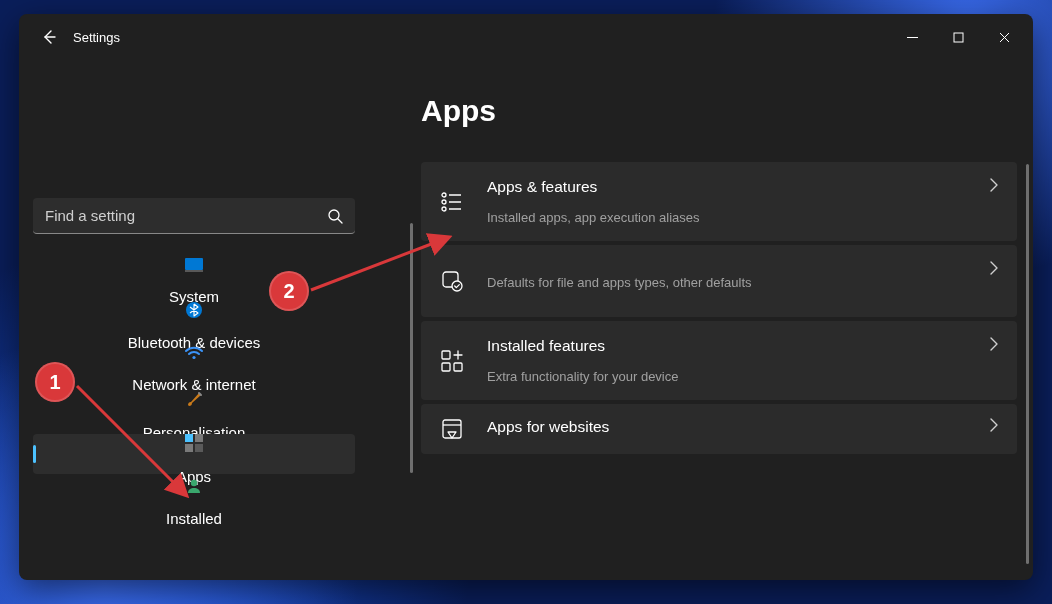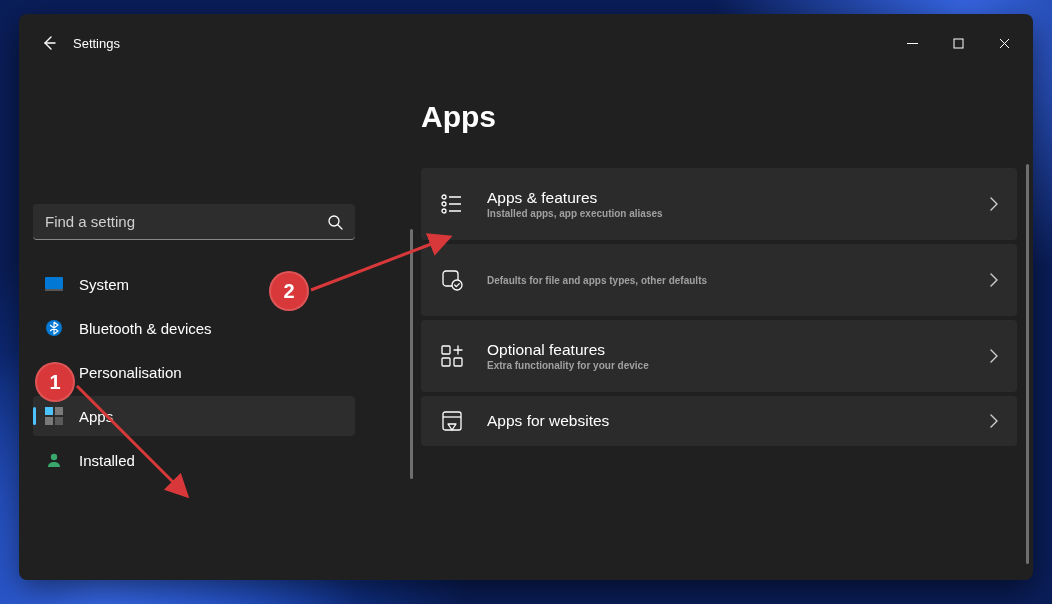--- a/index.html
+++ b/index.html
@@ -26,21 +26,21 @@
     width: 1014px; height: 566px;
     background: #202020;
     border-radius: 8px;
     box-shadow: 0 10px 34px rgba(0,0,0,.55);
     color: #ffffff;
     overflow: hidden;
     z-index: 2;
   }
 
   
-  .titlebar { display: flex; align-items: center; height: 46px; padding: 0 6px 0 12px; margin-top: 6px; }
+  .titlebar { display: flex; align-items: center; height: 46px; padding: 0 6px 0 12px; }
   .back-btn { width: 36px; height: 36px; display:flex; align-items:center; justify-content:center; border-radius:4px; cursor:pointer; }
   .app-title { font-size: 13px; margin-left: 6px; color:#ffffff; }
   .spacer { flex:1; }
   .win-ctrl { width: 46px; height: 38px; display:flex; align-items:center; justify-content:center; cursor:pointer; }
 
   .body { display:flex; height: calc(100% - 46px); }
 
   
   .sidebar { width: 350px; min-width:350px; padding: 0 14px 0 14px; display:flex; flex-direction:column; }
   .sidebar-gap { height: 138px; }
@@ -52,42 +52,42 @@
   }
   .search input{
     flex:1; background:transparent; border:0; outline:0;
     color:#22c55e; font-size:15px;
   }
   .search input::placeholder{ color:#cfcfcf; }
   .nav { list-style:none; display:flex; flex-direction:column; gap:4px; }
   .nav li {
     display:flex; align-items:center; gap:16px;
     height:40px; padding:0 12px; border-radius:4px;
-    font-size:15px; cursor:pointer; position:relative;
+    font-size:15px; cursor:pointer; position:relative;flex-direction:column;
   }
   .nav li.active{ background:#2d2d2d; }
   .nav li.active::before{
     content:""; position:absolute; left:0; top:11px; bottom:11px;
     width:3px; border-radius:2px; background:#4cc2ff;
   }
   .nav .icon{ width:18px; height:18px; display:flex; align-items:center; justify-content:center; font-size:15px; }
 
   
   .main { flex:1; padding: 0 16px 0 52px; position:relative; }
   .page-title { font-size: 30px; font-weight:600; margin: 34px 0 34px 0; }
   .cards { display:flex; flex-direction:column; gap:4px; }
   .card {
     background:#2b2b2b; border-radius:4px;
-    display:flex; align-items:center; gap:22px;
+    display:flex; gap:22px;
     padding: 16px 18px; cursor:pointer; min-height:72px;
   }
   .card .icon{ width:26px; color:#fff; display:flex; align-items:center; justify-content:center; }
   .card .text{ flex:1; }
   .card .title{ font-size:15.5px; color:#fff; }
-  .card .sub{ font-size:10px; color:#a0a0a0; margin-top:1px;font-weight:bold; }
+  .card .sub{ font-size:13px; color:#a0a0a0; margin-top:14px; }
   .card .chev{ color:#cfcfcf; }
 
   
   .scroll-nav {
     position:absolute; width:3px; left:41px; background:#6f6f6f; border-radius:2px;
     top:163px; height:250px;
   }
   .scroll-right {
     position:absolute; right:4px; top:150px; width:3px; height:400px;
     background:#6f6f6f; border-radius:2px;
@@ -164,20 +164,30 @@
           <span class="icon">
             <svg width="16" height="16" viewBox="0 0 16 16">
                 <circle cx="8" cy="8" r="8" fill="#0078d4"></circle>
                 <path d="M8 2v12l4-3-8-6m0 6 8-6-4-3" fill="none" stroke="#fff" stroke-width="1.1" stroke-linejoin="round"></path>
               </svg>
           </span>
           <span>Bluetooth &amp; devices</span>
         </li>
         <li>
           <span class="icon">
+            <svg width="18" height="14" viewBox="0 0 18 14">
+                <path d="M1 5c4.5-4.5 11.5-4.5 16 0" fill="none" stroke="#3b93f7" stroke-width="2" stroke-linecap="round"></path>
+                <path d="M4 8c2.8-2.8 7.2-2.8 10 0" fill="none" stroke="#3b93f7" stroke-width="2" stroke-linecap="round"></path>
+                <circle cx="9" cy="11.5" r="1.6" fill="#3b93f7"></circle>
+              </svg>
+          </span>
+          <span>Network &amp; internet</span>
+        </li>
+        <li>
+          <span class="icon">
             <svg width="18" height="18" viewBox="0 0 18 18">
                 <path d="M3 15c.2-2 1-3 3-3l8-9 2 2-9 8c0 2-1 2.8-3 3z" fill="#c97a1a"></path>
                 <path d="M14 3l2 2" stroke="#8a8a8a" stroke-width="2" stroke-linecap="round"></path>
               </svg>
           </span>
           <span>Personalisation</span>
         </li>
         <li class="active">
           <span class="icon">
             <svg width="18" height="18" viewBox="0 0 18 18">
@@ -252,21 +262,21 @@
         <div class="card">
           <span class="icon">
             <svg width="22" height="22" viewBox="0 0 22 22">
                 <rect x="1" y="1" width="8" height="8" rx="1" fill="none" stroke="#fff" stroke-width="1.3"></rect>
                 <rect x="1" y="13" width="8" height="8" rx="1" fill="none" stroke="#fff" stroke-width="1.3"></rect>
                 <rect x="13" y="13" width="8" height="8" rx="1" fill="none" stroke="#fff" stroke-width="1.3"></rect>
                 <path d="M17 1v8M13 5h8" stroke="#fff" stroke-width="1.3" stroke-linecap="round"></path>
               </svg>
           </span>
           <span class="text">
-            <div class="title">Optional features</div>
+            <div class="title">Installed features</div>
             <div class="sub">Extra functionality for your device</div>
           </span>
           <span class="chev">
             <svg width="10" height="14" viewBox="0 0 10 14">
                 <path d="M2 1l6 6-6 6" fill="none" stroke="#cfcfcf" stroke-width="1.4" stroke-linecap="round" stroke-linejoin="round"></path>
               </svg>
           </span>
         </div>
 
         <div class="card" style="min-height:48px; padding:14px 18px;">

